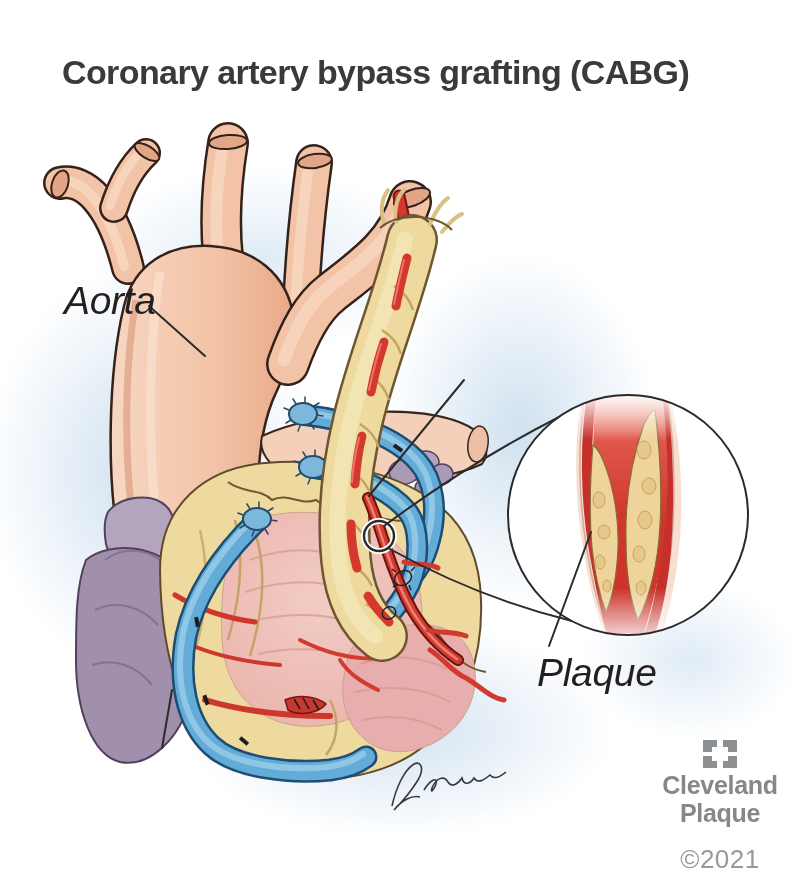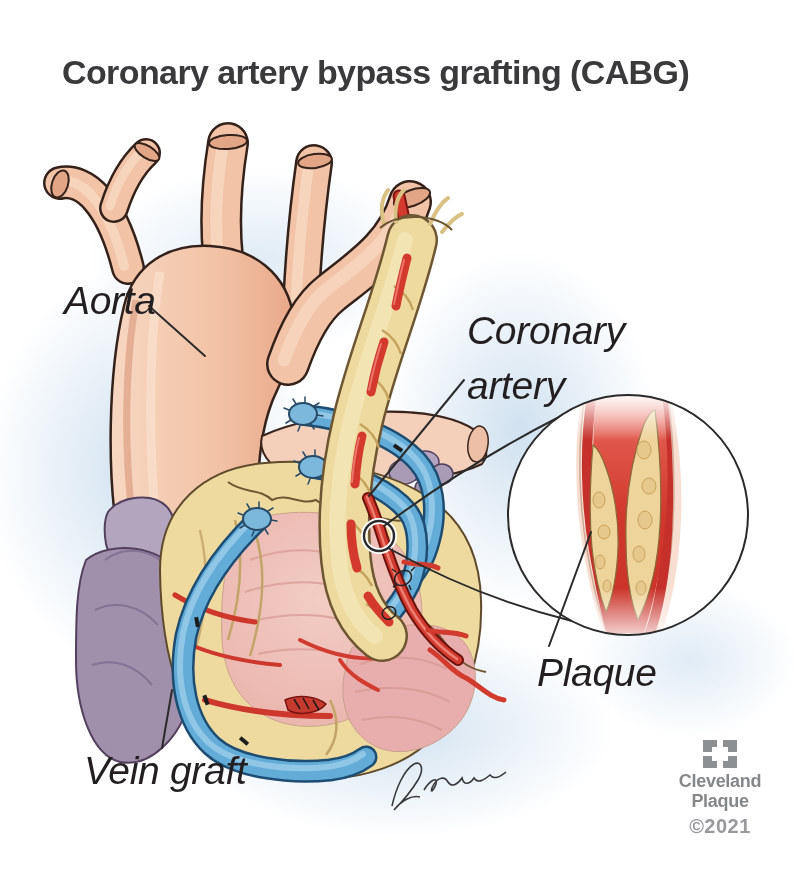--- a/index.html
+++ b/index.html
@@ -23,22 +23,22 @@
   }
   .lbl.aorta{left:64px;top:274px;}
   .lbl.coronary{left:467px;top:304px;width:160px;}
   .lbl.plaque{left:496px;top:646px;margin-left:41px;}
   .lbl.vein{left:84px;top:744px;}
   .art{position:absolute;left:0;top:0;}
   .credit{
     position:absolute;left:662px;top:740px;width:116px;text-align:center;color:#85888b;
   }
   .credit .mark{display:block;margin:0 auto 4px auto;}
-  .credit .org{font-size:18px;font-weight:700;line-height:1.1;letter-spacing:-0.3px;color:#85888b;}
-  .credit .cc{font-size:20px;font-weight:700;color:#97999b;margin-top:3px;letter-spacing:0.5px;}
+  .credit .org{font-size:25px;font-weight:700;line-height:1.1;letter-spacing:-0.3px;color:#85888b;}
+  .credit .cc{font-size:26px;font-weight:400;color:#97999b;margin-top:17px;letter-spacing:0.5px;}
 </style>
 </head>
 <body>
 
 <div class="canvas">
 
   <svg class="art" width="800" height="879" viewBox="0 0 800 879" aria-hidden="true">
     <defs>
       <linearGradient id="aortaG" x1="110" y1="0" x2="300" y2="0" gradientUnits="userSpaceOnUse">
         <stop offset="0" stop-color="#f7d7c2"></stop>
@@ -295,23 +295,21 @@
 
     <g stroke="#1a1a1a" stroke-width="1.6" fill="none" opacity=".85">
       <path d="M392,806 C396,788 404,770 414,764 C422,760 424,770 418,780 C410,793 400,804 394,810 C402,800 412,795 420,797"></path>
       <path d="M424,790 C430,780 438,776 436,784 C434,790 430,794 432,788 C436,778 444,775 448,782 C452,788 458,784 462,778 C464,786 470,784 474,778 C478,784 484,780 490,775 C494,780 500,777 506,772"></path>
     </g>
   </svg>
 
   <div class="title">Coronary artery bypass grafting (CABG)</div>
 
   <div class="lbl aorta">Aorta</div>
-  <div class="lbl coronary">Coronary artery</div>
   <div class="lbl plaque">Plaque</div>
-  <div class="lbl vein">Vein graft</div>
 
   <div class="credit" aria-label="Pangrace">
     <svg class="mark" width="34" height="28" viewBox="0 0 34 28" aria-hidden="true">
       <g fill="#8d9093">
         <path d="M0,0 H14 V7 H9 V12 H0 Z"></path>
         <path d="M20,0 H34 V12 H25 V7 H20 Z"></path>
         <path d="M0,16 H9 V21 H14 V28 H0 Z"></path>
         <path d="M25,16 H34 V28 H20 V21 H25 Z"></path>
       </g>
     </svg>

